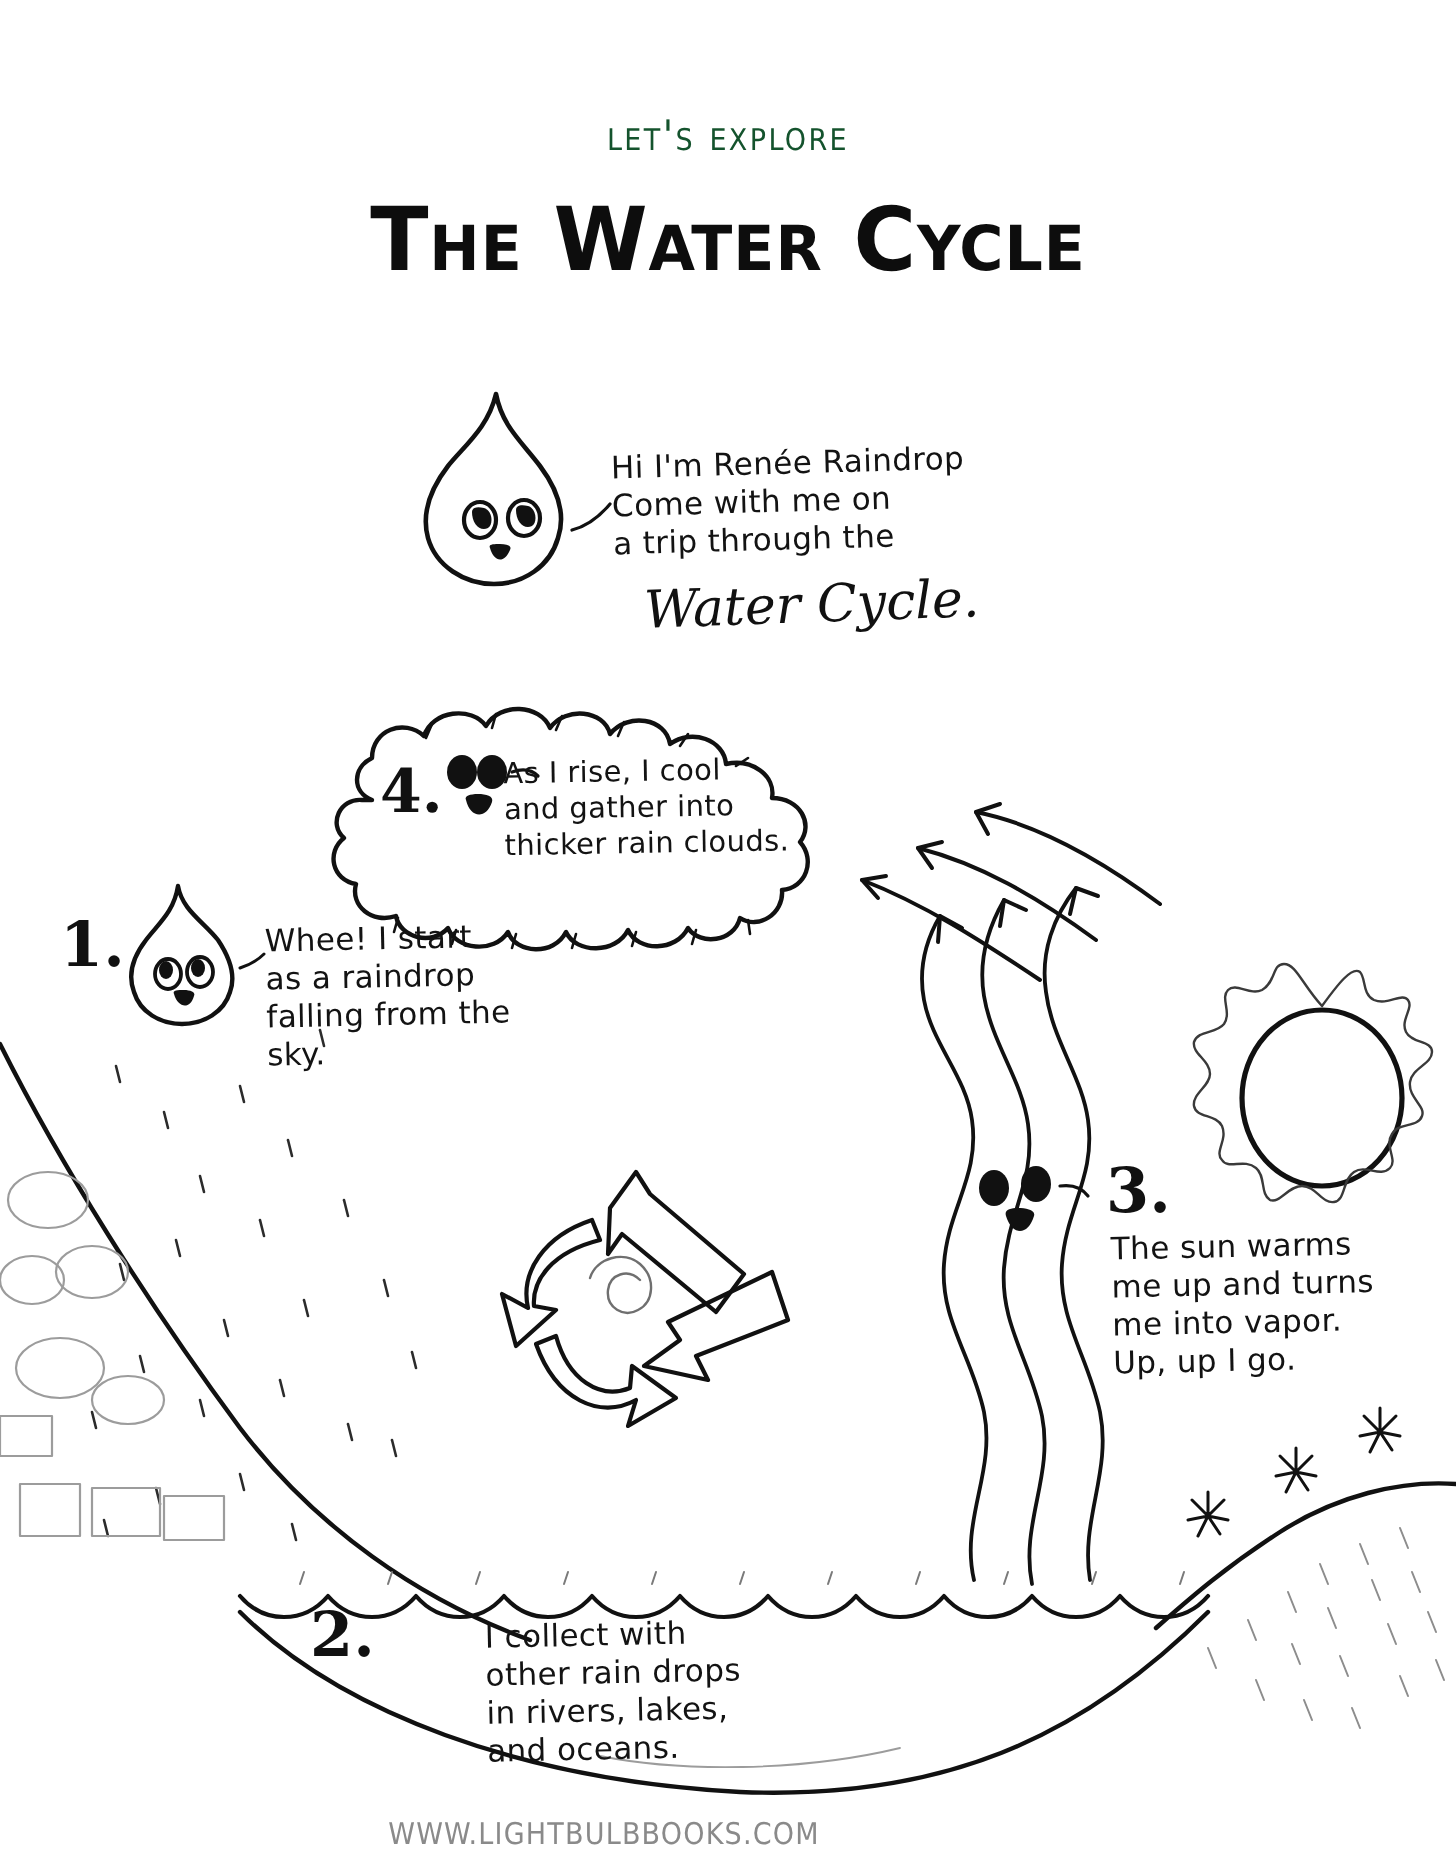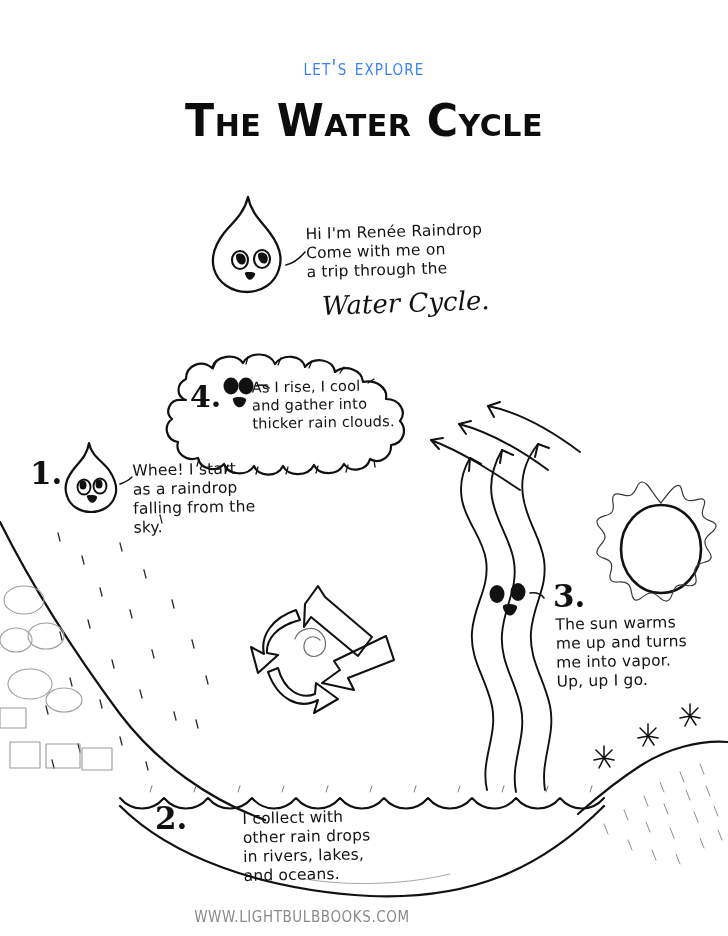--- a/index.html
+++ b/index.html
@@ -27,21 +27,21 @@
   .abs { position: absolute; }
 
   
   #subtitle {
     left: 0; top: 56px;
     width: 728px;
     text-align: center;
     font-family: "DejaVu Sans Condensed", "Liberation Sans Narrow", "Liberation Sans", sans-serif;
     font-size: 21px;
     letter-spacing: 1.2px;
-    color: #3b82f6;
+    color: #14532d;
     text-transform: lowercase;
     font-variant: small-caps;
     font-weight: 400;
   }
   #title {
     left: 0; top: 95px;
     width: 728px;
     text-align: center;
     font-family: "DejaVu Sans", sans-serif;
     font-size: 44px;

